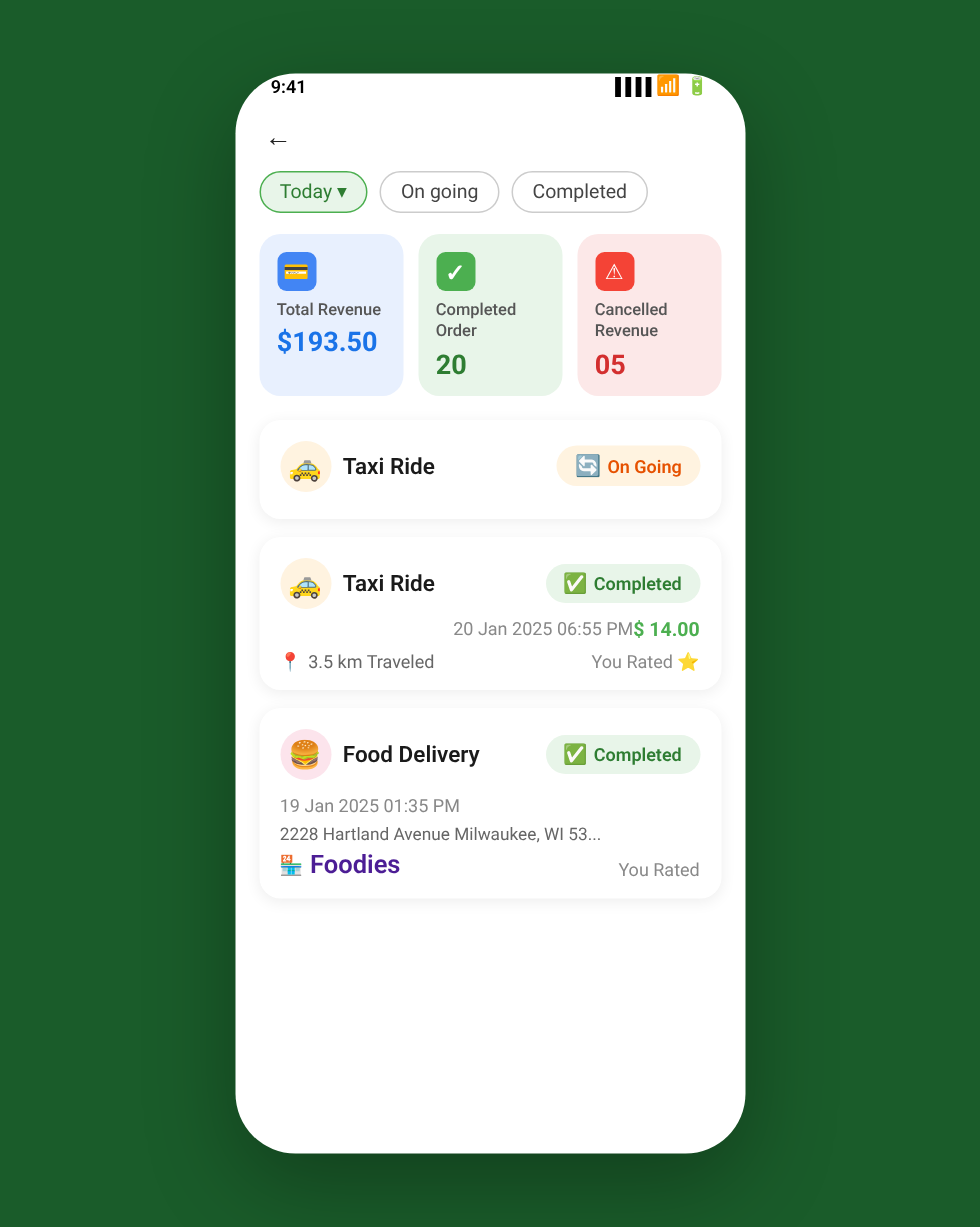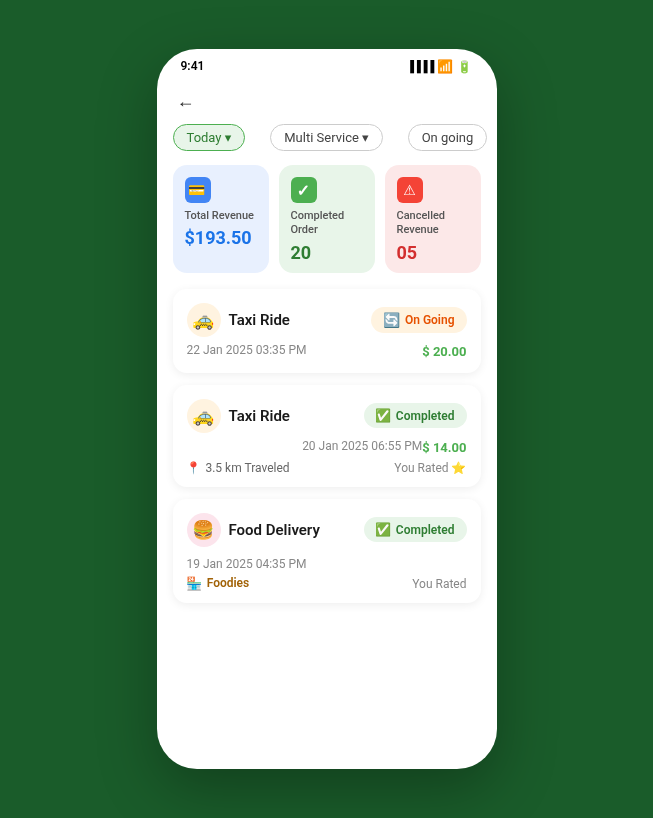--- a/index.html
+++ b/index.html
@@ -16,22 +16,22 @@
       border-radius: 40px;
       width: 340px;
       min-height: 720px;
       box-shadow: 0 20px 60px rgba(0,0,0,0.3);
       overflow: hidden;
       position: relative;
     }
     .status-bar {
       display: flex;
       justify-content: space-between;
-      align-items: flex-start;
-      padding: 10px 24px 8px;
+      align-items: flex-end;
+      padding: 0 24px 8px;
       font-size: 12px;
       font-weight: 600;
     }
     .status-icons {
       display: flex;
       gap: 4px;
       align-items: center;
     }
     .header {
       display: flex;
@@ -44,21 +44,21 @@
       color: #222;
       cursor: pointer;
     }
     .header-title {
       font-size: 20px;
       font-weight: 700;
       color: #1a1a1a;
     }
     .filter-row {
       display: flex;
-      gap: 25px;
+      gap: 8px;
       padding: 0 16px 14px;
       overflow-x: auto;
       scrollbar-width: none;
     }
     .filter-row::-webkit-scrollbar { display: none; }
     .filter-chip {
       border: 1.5px solid #ccc;
       border-radius: 20px;
       padding: 5px 13px;
       font-size: 13px;
@@ -195,23 +195,23 @@
       display: flex;
       align-items: center;
       gap: 4px;
       margin-top: 4px;
     }
     .vendor-icon {
       font-size: 13px;
       color: #4caf50;
     }
     .vendor-name {
-      font-size: 12px;
+      font-size: 17px;
       font-weight: 600;
-      color: #a16207;
+      color: #4c1d95;
     }
     .order-bottom {
       display: flex;
       justify-content: space-between;
       align-items: flex-end;
     }
   </style>
 </head>
 <body>
 
@@ -226,23 +226,20 @@
     </div>
   </div>
 
   <div class="header">
     <span class="back-arrow">←</span>
   </div>
 
   <div class="filter-row">
     <div class="filter-chip active">
       <span>Today ▾</span>
-    </div>
-    <div class="filter-chip">
-      <span>Multi Service ▾</span>
     </div>
     <div class="filter-chip">
       <span>On going</span>
     </div>
     <div class="filter-chip">
       <span>Completed</span>
     </div>
   </div>
 
   <div class="stats-row">
@@ -271,24 +268,20 @@
           <div class="service-icon">
             <span>🚕</span>
           </div>
           <span class="service-name">Taxi Ride</span>
         </div>
         <div class="status-badge ongoing">
           <span style="font-size:14px;">🔄</span>
           <span>On Going</span>
         </div>
       </div>
-      <div style="display:flex; justify-content:space-between; align-items:center;">
-        <span class="order-date">22 Jan 2025  03:35 PM</span>
-        <span class="order-amount">$ 20.00</span>
-      </div>
     </div>
 
     <div class="order-card">
       <div class="order-top">
         <div class="order-service">
           <div class="service-icon">
             <span>🚕</span>
           </div>
           <span class="service-name">Taxi Ride</span>
         </div>
@@ -316,21 +309,22 @@
           <div class="service-icon" style="background:#fce4ec;">
             <span>🍔</span>
           </div>
           <span class="service-name">Food Delivery</span>
         </div>
         <div class="status-badge completed">
           <span style="font-size:13px;">✅</span>
           <span>Completed</span>
         </div>
       </div>
-      <span class="order-date">19 Jan  2025  04:35 PM</span>
+      <span class="order-date">19 Jan  2025  01:35 PM</span>
+      <div class="order-address">2228 Hartland Avenue Milwaukee, WI 53...</div>
       <div class="order-bottom">
         <div class="order-vendor">
           <span class="vendor-icon">🏪</span>
           <span class="vendor-name">Foodies</span>
         </div>
         <span class="order-rating">You Rated</span>
       </div>
     </div>
 
   </div>

